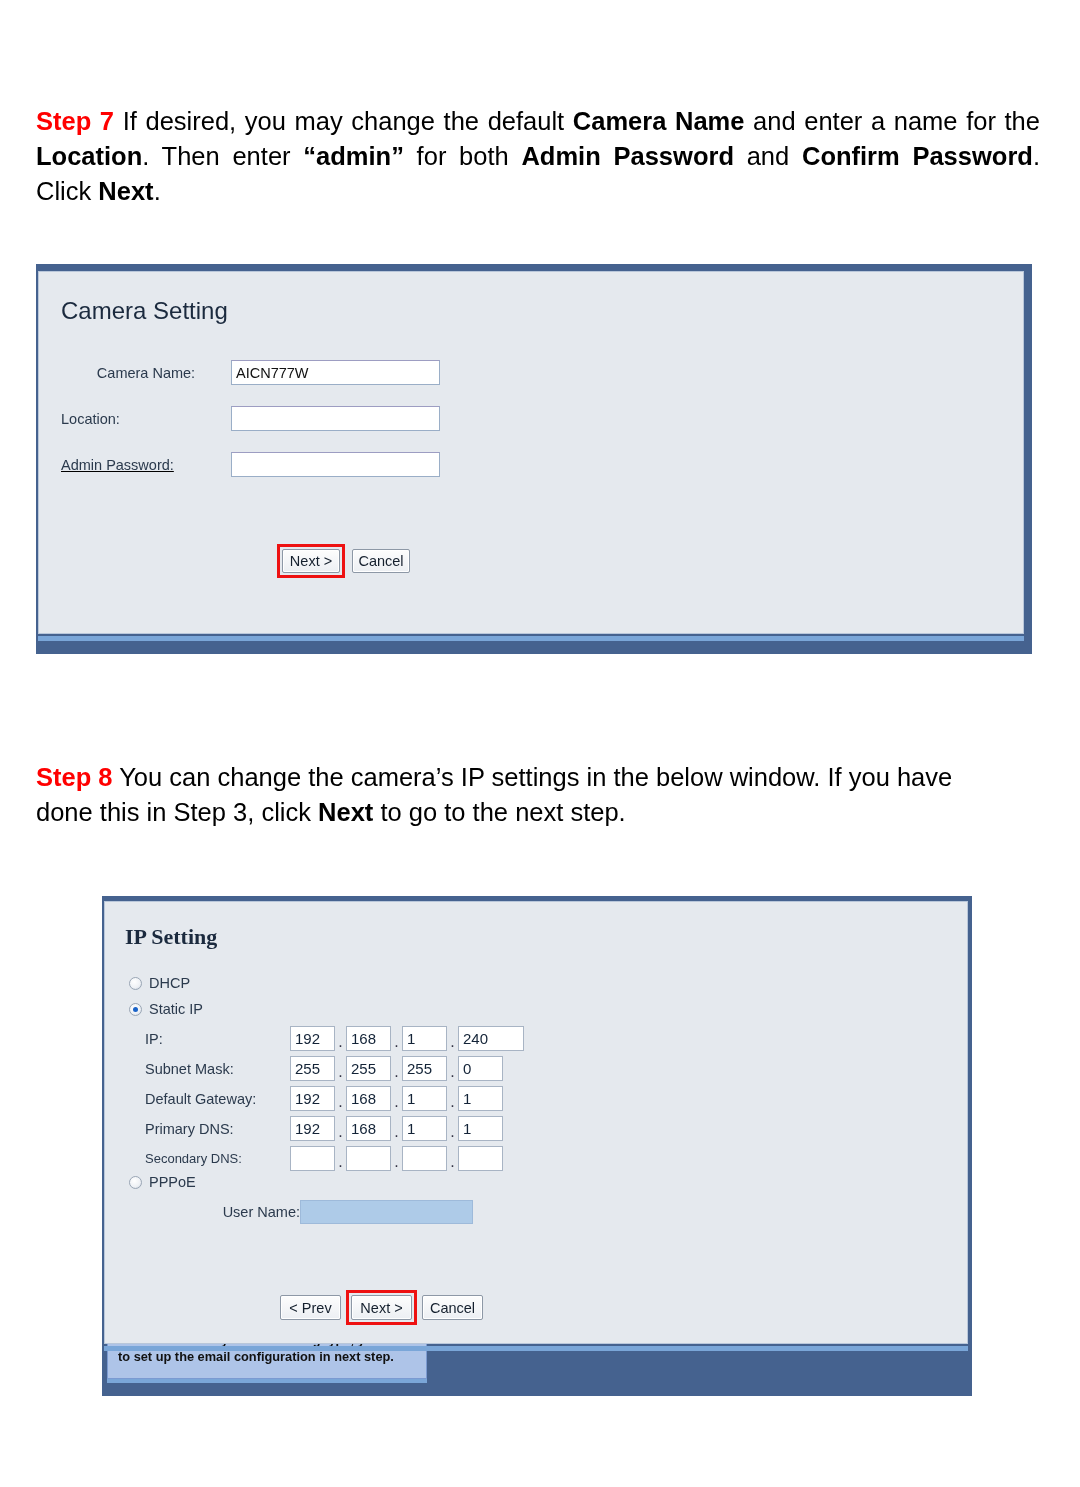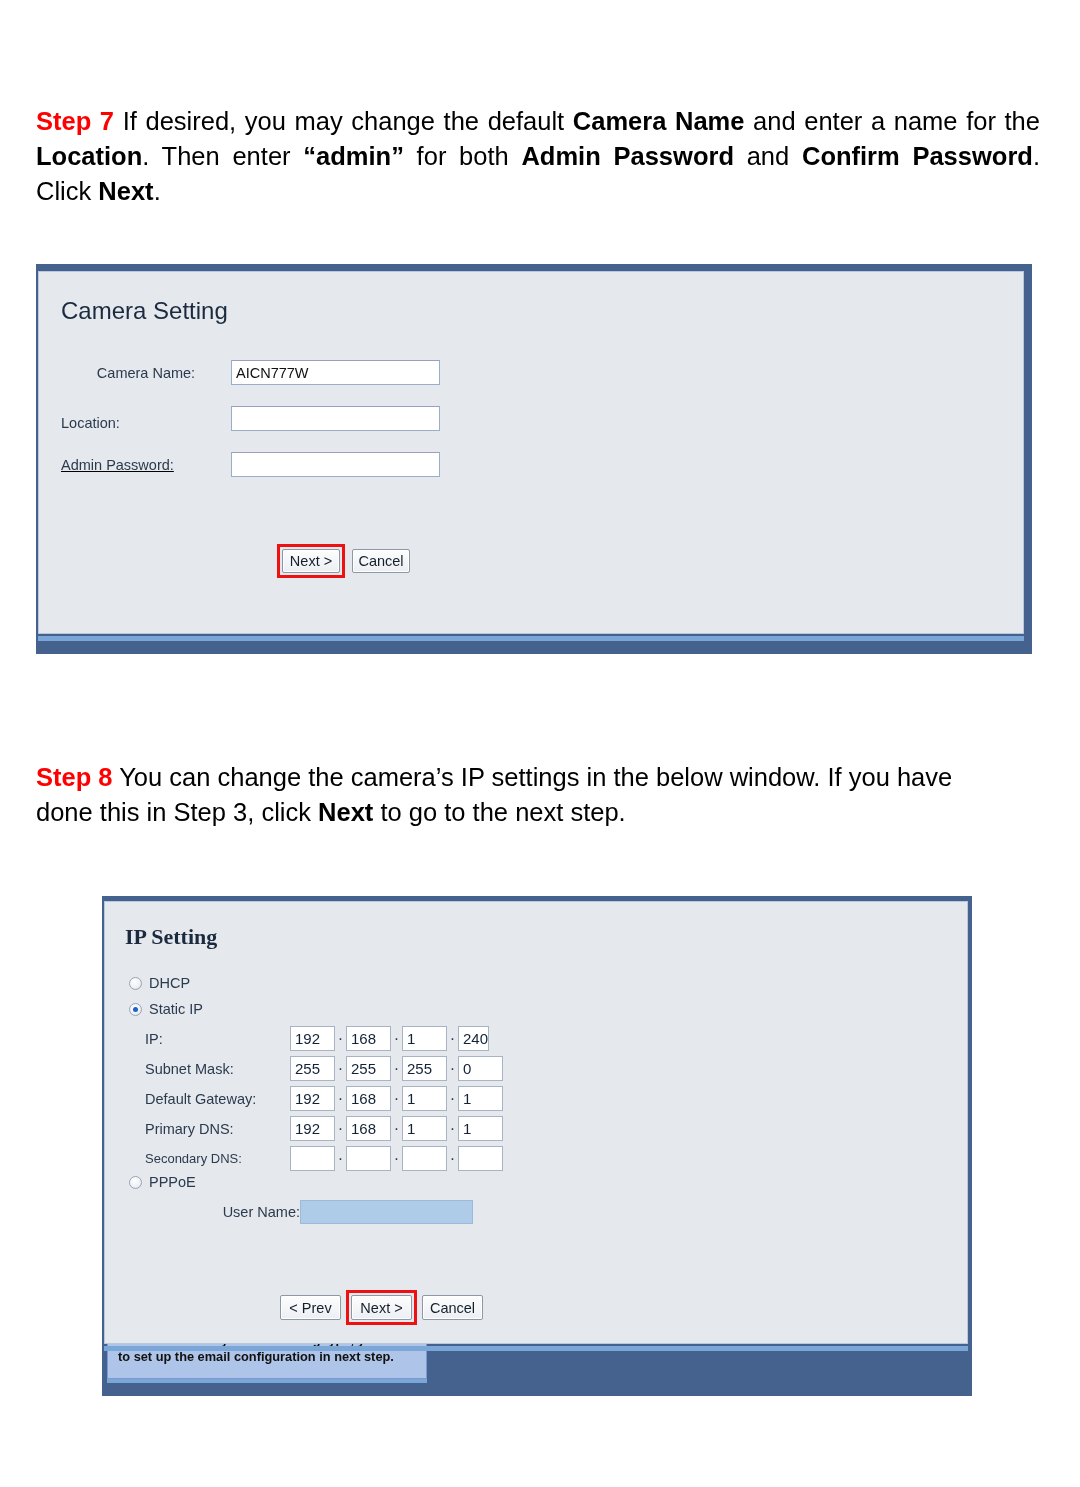--- a/index.html
+++ b/index.html
@@ -116,21 +116,21 @@
   .radio.checked::after {
     content: "";
     position: absolute;
     left: 3px; top: 3px;
     width: 5px; height: 5px;
     border-radius: 50%;
     background: #1a63c8;
   }
   .radio-label { color: #2b3a4d; }
 
-  .octets { display: flex; align-items: flex-start; }
+  .octets { display: flex; align-items: flex-end; }
   .octet {
     background: #fff;
     border: 1px solid #a8b4c4;
     color: #132337;
     font-family: "Liberation Sans", sans-serif;
     display: flex; align-items: center;
     padding-left: 4px;
   }
   .dot { color: #334; width: 11px; text-align: center; }
 
@@ -170,21 +170,21 @@
     <div class="wiz-right">
       <div class="panel" style="left:2px; top:7px; right:8px; height:363px;">
 
         <div class="panel-title" style="left:22px; top:25px; font-size:24px; font-family:'Liberation Sans',sans-serif;">Camera Setting</div>
 
         <div class="frow" style="left:22px; top:88px; width:600px;">
           <span class="flabel" style="width:170px; font-size:14.5px;text-align:center;">Camera Name:</span>
           <span class="tinput" style="width:209px; height:25px; font-size:14.5px;">AICN777W</span>
         </div>
 
-        <div class="frow" style="left:22px; top:134px; width:600px;align-items:flex-end;">
+        <div class="frow" style="left:22px; top:134px; width:600px;">
           <span class="flabel" style="width:170px; font-size:14.5px;">Location:</span>
           <span class="tinput" style="width:209px; height:25px; font-size:14.5px;"></span>
         </div>
 
         <div class="frow" style="left:22px; top:180px; width:600px;text-decoration:underline;">
           <span class="flabel" style="width:170px; font-size:14.5px;">Admin Password:</span>
           <span class="tinput" style="width:209px; height:25px; font-size:14.5px;"></span>
         </div>
 
 
@@ -233,21 +233,21 @@
 
         <div class="frow" style="left:40px; top:124px;">
           <span class="flabel" style="width:145px; font-size:14.5px;">IP:</span>
           <span class="octets">
             <span class="octet" style="width:45px;height:25px;font-size:15px;">192</span>
             <span class="dot">.</span>
             <span class="octet" style="width:45px;height:25px;font-size:15px;">168</span>
             <span class="dot">.</span>
             <span class="octet" style="width:45px;height:25px;font-size:15px;">1</span>
             <span class="dot">.</span>
-            <span class="octet" style="width:31px;height:25px;font-size:15px;">240</span>
+            <span class="octet" style="width:66px;height:25px;font-size:15px;">240</span>
           </span>
         </div>
 
         <div class="frow" style="left:40px; top:154px;">
           <span class="flabel" style="width:145px; font-size:14.5px;">Subnet Mask:</span>
           <span class="octets">
             <span class="octet" style="width:45px;height:25px;font-size:15px;">255</span>
             <span class="dot">.</span>
             <span class="octet" style="width:45px;height:25px;font-size:15px;">255</span>
             <span class="dot">.</span>

